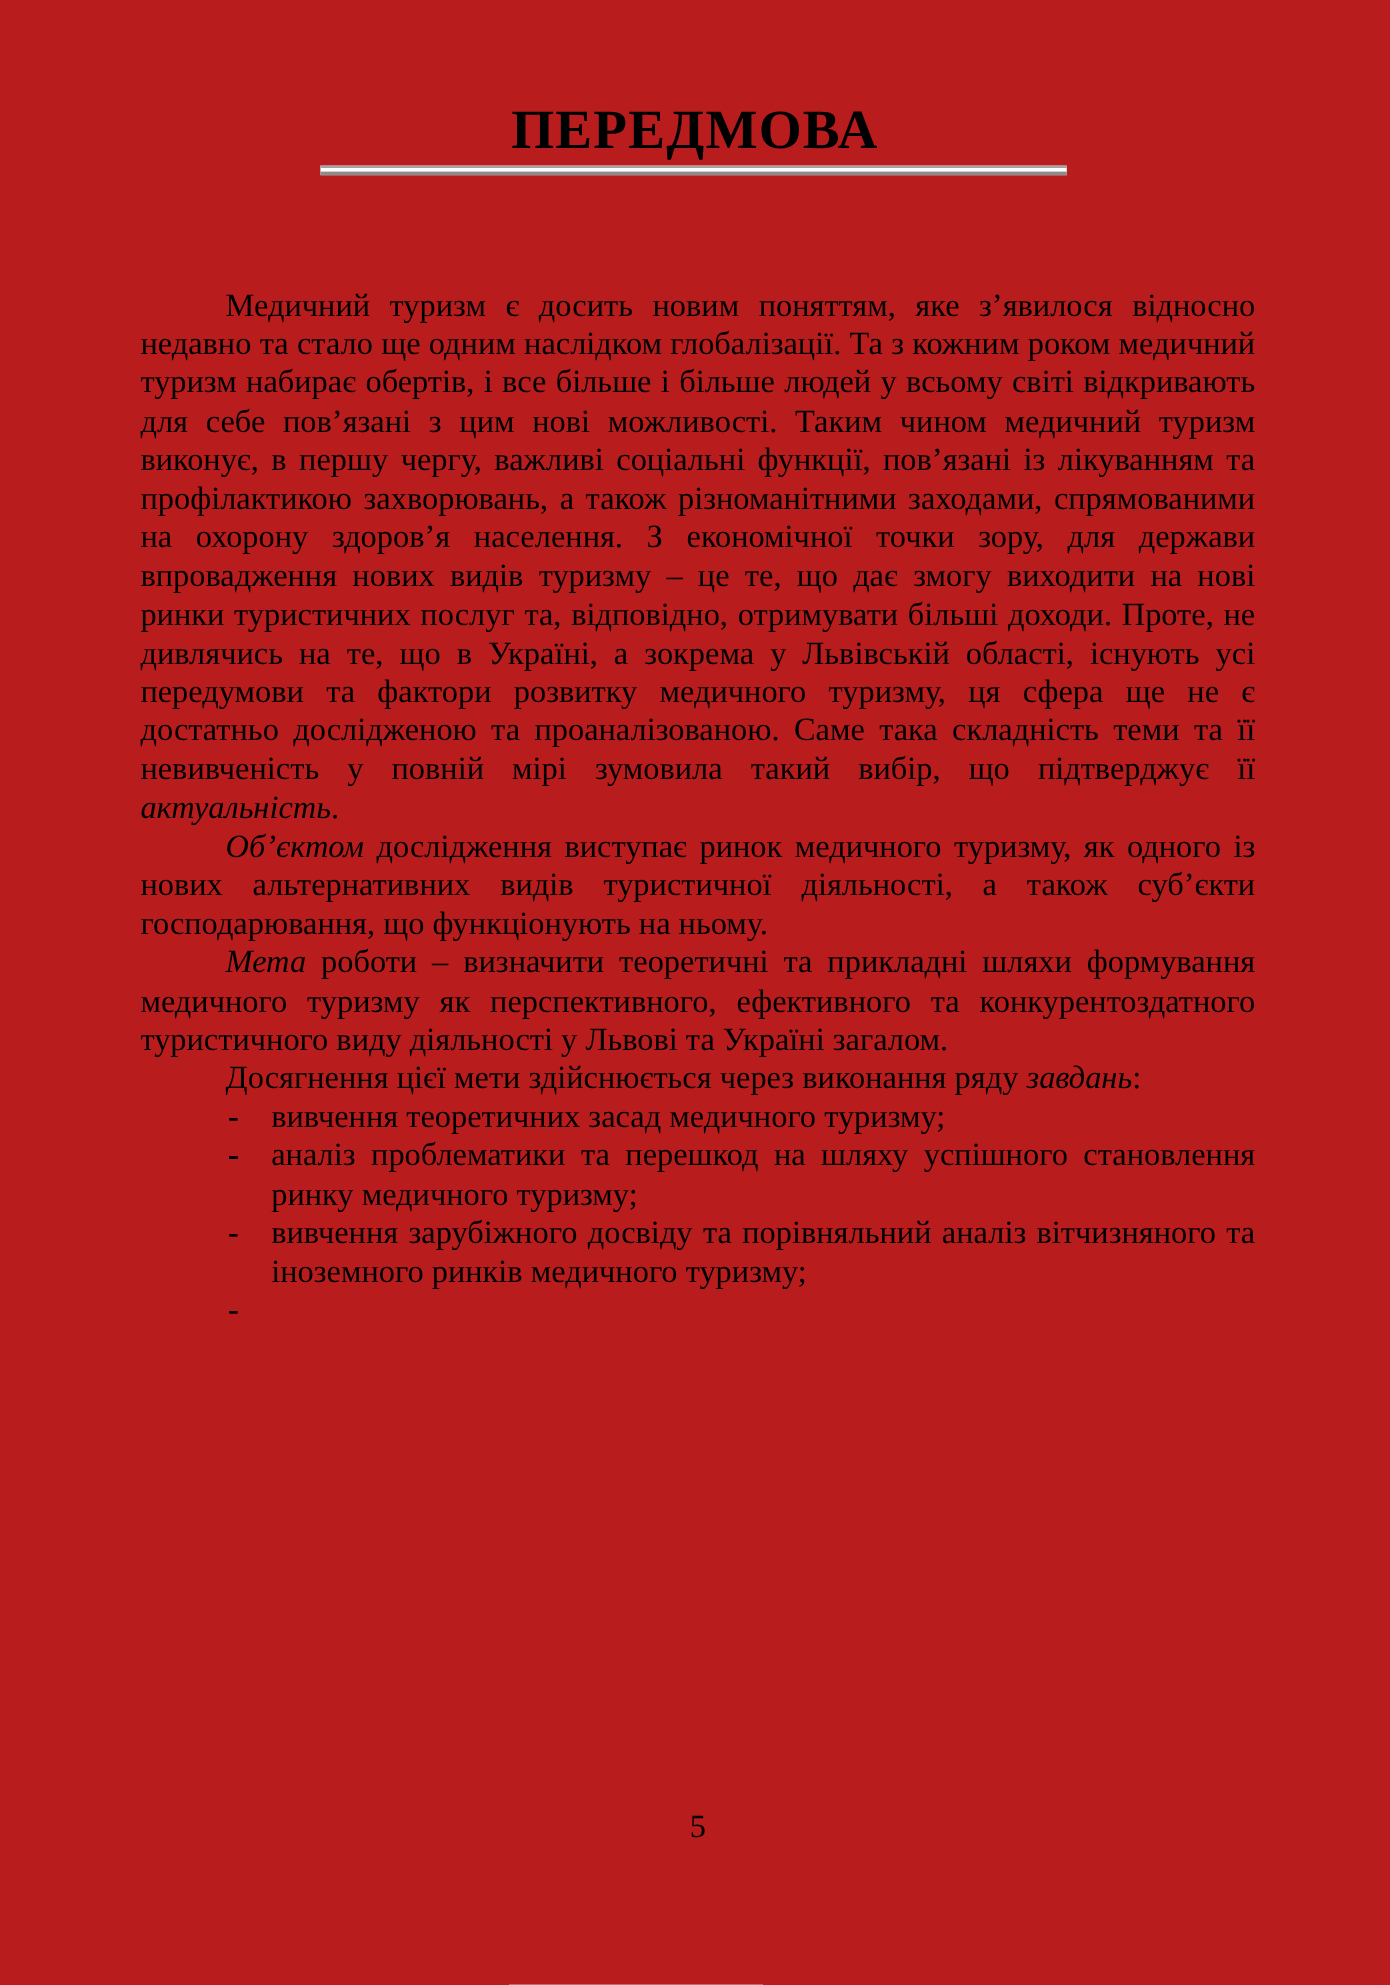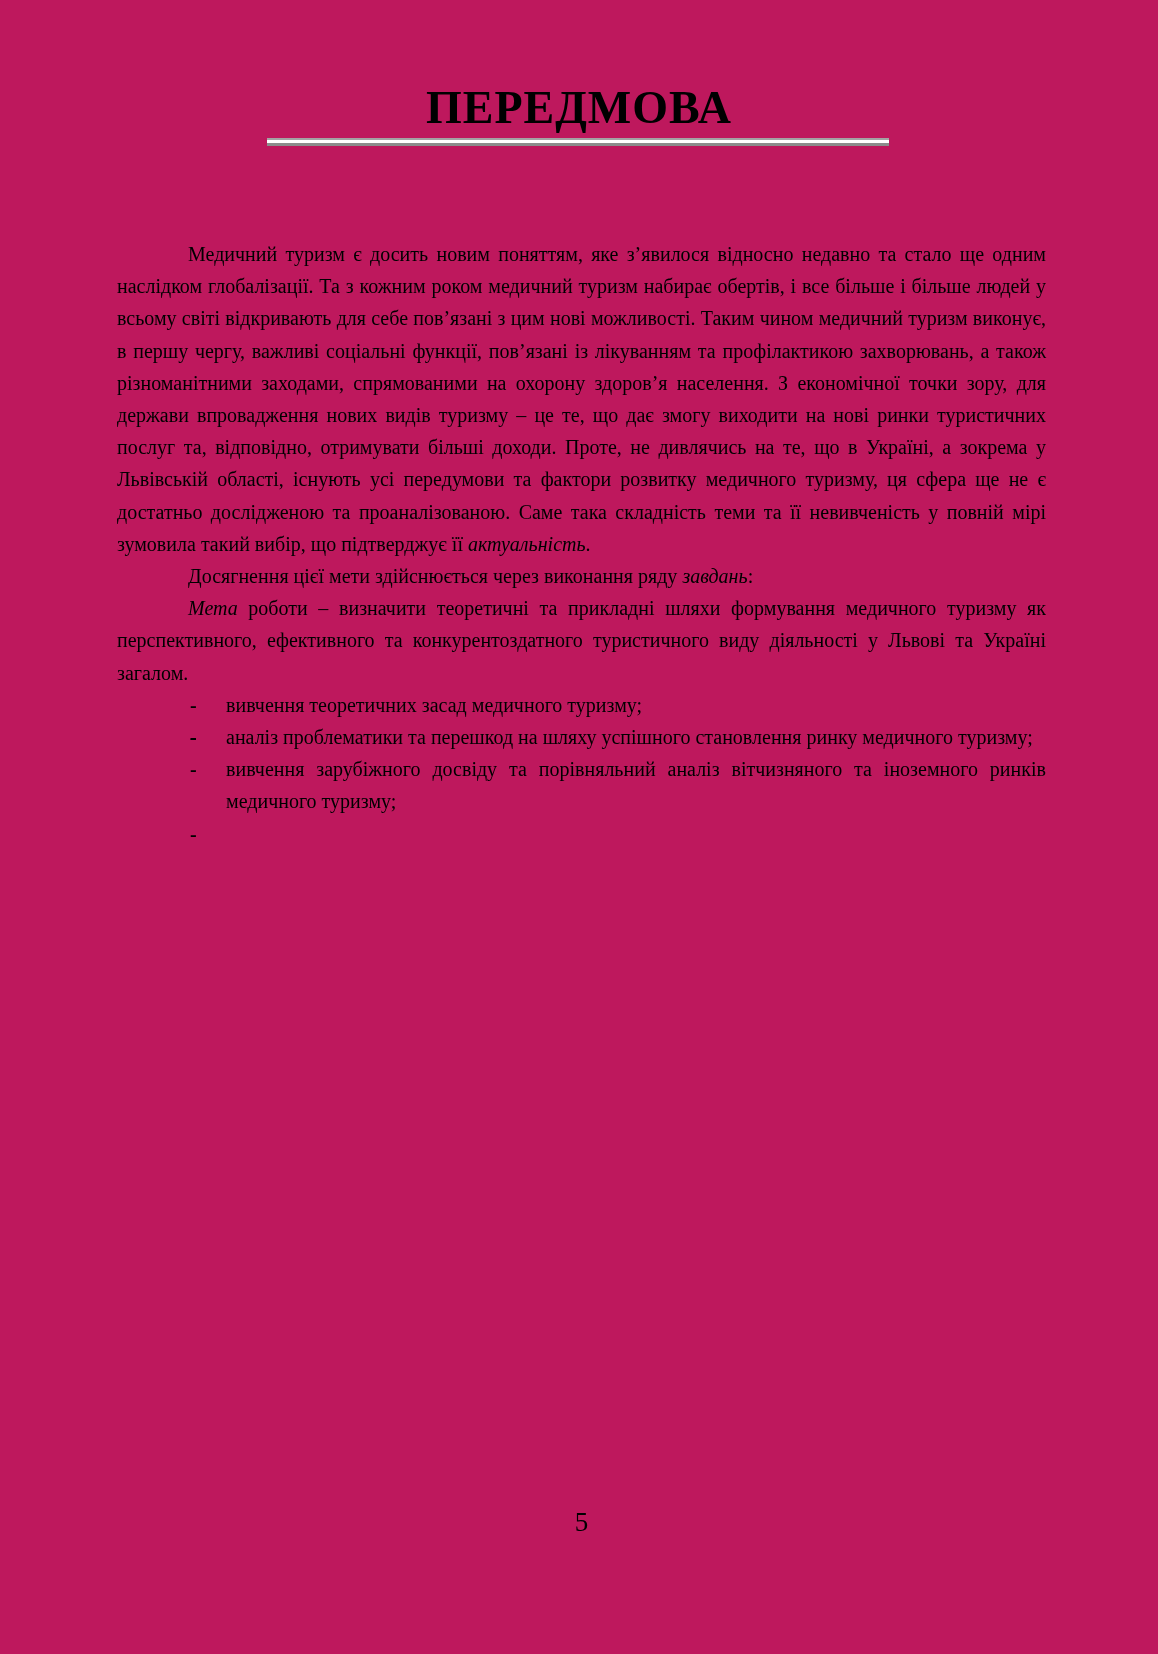--- a/index.html
+++ b/index.html
@@ -5,21 +5,21 @@
   html, body {
     margin: 0;
     padding: 0;
     background: #e8e8e8;
   }
   .page {
     position: relative;
     width: 1158px;
     height: 1654px;
     margin: 0 auto;
-    background: #be185d;
+    background: #b91c1c;
     color: #000000;
     font-family: "Liberation Serif", "DejaVu Serif", serif;
     overflow: hidden;
     box-sizing: border-box;
   }
   .doc-header {
     padding-top: 84px;
   }
   .doc-title {
     margin: 0;
@@ -35,21 +35,21 @@
     height: 3px;
     background: #ffffff;
     border-top: 2px solid #a3a3a3;
     border-bottom: 3px solid #8c8c8c;
   }
   .doc-body {
     position: absolute;
     top: 238px;
     left: 117px;
     width: 929px;
-    font-size: 20px;
+    font-size: 27px;
     line-height: 32.2px;
     text-align: justify;
   }
   .para {
     margin: 0;
     text-indent: 71px;
     text-align: justify;
   }
   .it {
     font-style: italic;
@@ -87,25 +87,26 @@
 
   <header class="doc-header">
     <h1 class="doc-title">ПЕРЕДМОВА</h1>
     <div class="title-rule"></div>
   </header>
 
   <main class="doc-body">
 
     <p class="para"><span>Медичний туризм є досить новим поняттям, яке з’явилося відносно недавно та стало ще одним наслідком глобалізації. Та з кожним роком медичний туризм набирає обертів, і все більше і більше людей у всьому світі відкривають для себе пов’язані з цим нові можливості. Таким чином медичний туризм виконує, в першу чергу, важливі соціальні функції, пов’язані із лікуванням та профілактикою захворювань, а також різноманітними заходами, спрямованими на охорону здоров’я населення. З економічної точки зору, для держави впровадження нових видів туризму – це те, що дає змогу виходити на нові ринки туристичних послуг та, відповідно, отримувати більші доходи. Проте, не дивлячись на те, що в Україні, а зокрема у Львівській області, існують усі передумови та фактори розвитку медичного туризму, ця сфера ще не є достатньо дослідженою та проаналізованою. Саме така складність теми та її невивченість у повній мірі зумовила такий вибір, що підтверджує її </span><span class="it">актуальність</span><span>.</span></p>
 
+    <p class="para"><span class="it">Об’єктом</span><span> дослідження виступає ринок медичного туризму, як одного із нових альтернативних видів туристичної діяльності, а також суб’єкти господарювання, що функціонують на ньому.</span></p>
 
 
+    <p class="para"><span class="it">Мета</span><span> роботи – визначити теоретичні та прикладні шляхи формування  медичного туризму як перспективного, ефективного та конкурентоздатного туристичного виду діяльності у Львові та Україні загалом.</span></p>
+
     <p class="para"><span>Досягнення цієї мети здійснюється через виконання ряду </span><span class="it">завдань</span><span>:</span></p>
-
-    <p class="para"><span class="it">Мета</span><span> роботи – визначити теоретичні та прикладні шляхи формування  медичного туризму як перспективного, ефективного та конкурентоздатного туристичного виду діяльності у Львові та Україні загалом.</span></p>
 
     <ul class="task-list">
       <li class="task-item"><span class="task-marker">-</span><span>вивчення теоретичних засад медичного туризму;</span></li>
       <li class="task-item"><span class="task-marker">-</span></li>
       <li class="task-item"><span class="task-marker">-</span></li>
       <li class="task-item"><span class="task-marker">-</span><span>аналіз проблематики та перешкод на шляху успішного становлення ринку медичного туризму;</span></li>
       <li class="task-item"><span class="task-marker">-</span><span>вивчення зарубіжного досвіду та порівняльний аналіз вітчизняного та іноземного ринків медичного туризму;</span></li>
       <li class="task-item"><span class="task-marker">-</span></li>
     </ul>
 

